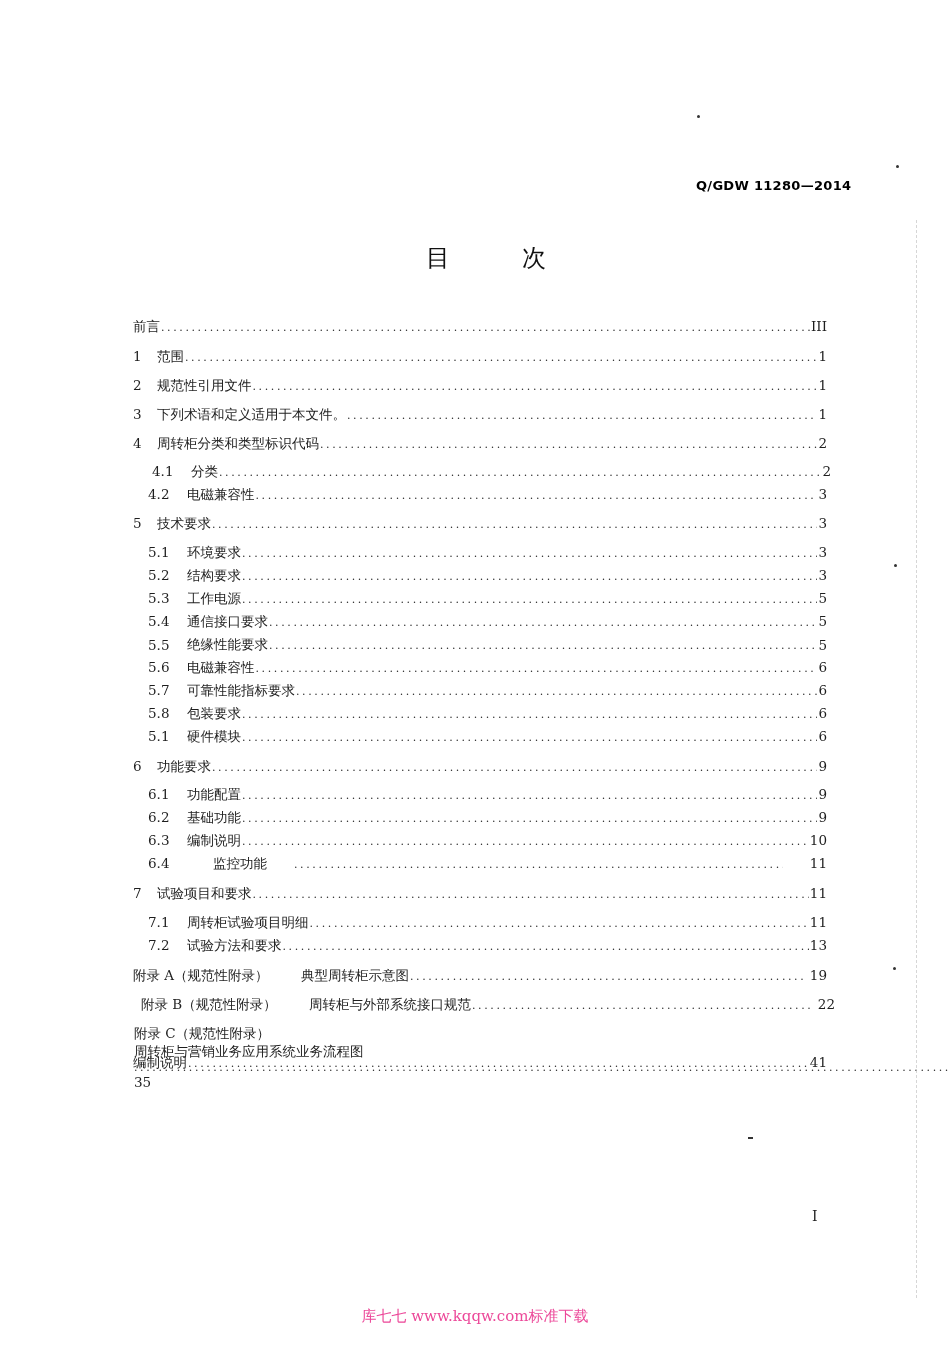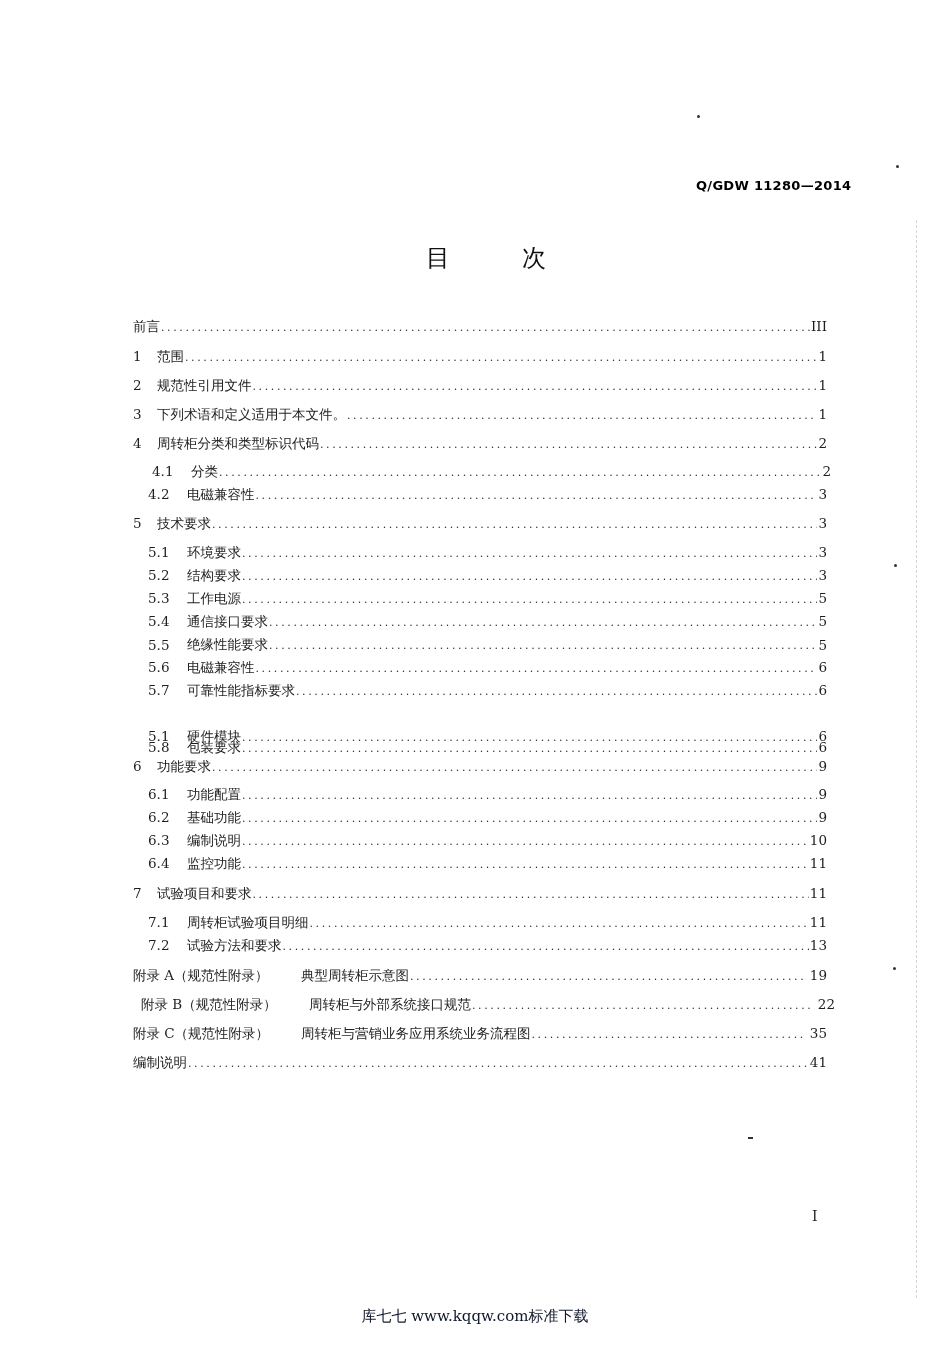--- a/index.html
+++ b/index.html
@@ -23,21 +23,21 @@
     .toc-row .leader {
       flex: 1; overflow: hidden; margin: 0 1px; color: #333; letter-spacing: 2.6px;
       font-size: 11px;
     }
     .toc-row .page { display: inline-block; text-align: right; }
     .page-num {
       position: absolute; left: 812px; top: 1208px; font-size: 14px; color: #222;
     }
     .footer {
       position: absolute; left: 0; width: 100%; top: 1307px; text-align: center;
-      font-size: 15px; color: #0f172a;
+      font-size: 15px; color: #ec4899;
     }
     .margin-line {
       position: absolute; left: 916px; top: 220px; width: 1px; height: 1080px;
       background: repeating-linear-gradient(to bottom, #bbb 0 3px, transparent 3px 5px);
       opacity: 0.6;
     }
     .speck { position: absolute; background: #333; border-radius: 50%; }
   </style>
 </head>
 <body>
@@ -132,21 +132,21 @@
     <span class="label">电磁兼容性</span>
     <span class="leader">............................................................................................................................................</span>
     <span class="page">6</span>
   </div>
   <div class="toc-row" style="left:148px;top:682px;width:679px;">
     <span class="num" style="width:39px">5.7</span>
     <span class="label">可靠性能指标要求</span>
     <span class="leader">............................................................................................................................................</span>
     <span class="page">6</span>
   </div>
-  <div class="toc-row" style="left:148px;top:739px;width:679px;">
+  <div class="toc-row" style="left:148px;top:705px;width:679px;">
     <span class="num" style="width:39px">5.8</span>
     <span class="label">包装要求</span>
     <span class="leader">............................................................................................................................................</span>
     <span class="page">6</span>
   </div>
   <div class="toc-row" style="left:148px;top:728px;width:679px;">
     <span class="num" style="width:39px">5.1</span>
     <span class="label">硬件模块</span>
     <span class="leader">............................................................................................................................................</span>
     <span class="page">6</span>
@@ -168,21 +168,21 @@
     <span class="label">基础功能</span>
     <span class="leader">............................................................................................................................................</span>
     <span class="page">9</span>
   </div>
   <div class="toc-row" style="left:148px;top:832px;width:679px;">
     <span class="num" style="width:39px">6.3</span>
     <span class="label">编制说明</span>
     <span class="leader">............................................................................................................................................</span>
     <span class="page">10</span>
   </div>
-  <div class="toc-row" style="left:148px;top:855px;width:679px;">
+  <div class="toc-row" style="left:148px;top:855px;width:679px;gap:26px;">
     <span class="num" style="width:39px">6.4</span>
     <span class="label">监控功能</span>
     <span class="leader">............................................................................................................................................</span>
     <span class="page">11</span>
   </div>
   <div class="toc-row" style="left:133px;top:885px;width:694px;">
     <span class="num" style="width:24px">7</span>
     <span class="label">试验项目和要求</span>
     <span class="leader">............................................................................................................................................</span>
     <span class="page">11</span>
@@ -204,21 +204,21 @@
     <span class="label">典型周转柜示意图</span>
     <span class="leader" style="margin-right:6px">............................................................................................................................................</span>
     <span class="page">19</span>
   </div>
   <div class="toc-row" style="left:133px;top:996px;width:694px;padding-left:8px;">
     <span class="num" style="width:168px">附录 B（规范性附录）</span>
     <span class="label">周转柜与外部系统接口规范</span>
     <span class="leader" style="margin-right:6px">............................................................................................................................................</span>
     <span class="page">22</span>
   </div>
-  <div class="toc-row" style="left:133px;top:1025px;width:694px;">
+  <div class="toc-row" style="left:133px;top:1025px;width:694px;flex-direction:column;">
     <span class="num" style="width:168px">附录 C（规范性附录）</span>
     <span class="label">周转柜与营销业务应用系统业务流程图</span>
     <span class="leader" style="margin-right:6px">............................................................................................................................................</span>
     <span class="page">35</span>
   </div>
   <div class="toc-row" style="left:133px;top:1054px;width:694px;">
     <span class="label">编制说明</span>
     <span class="leader">............................................................................................................................................</span>
     <span class="page">41</span>
   </div>

